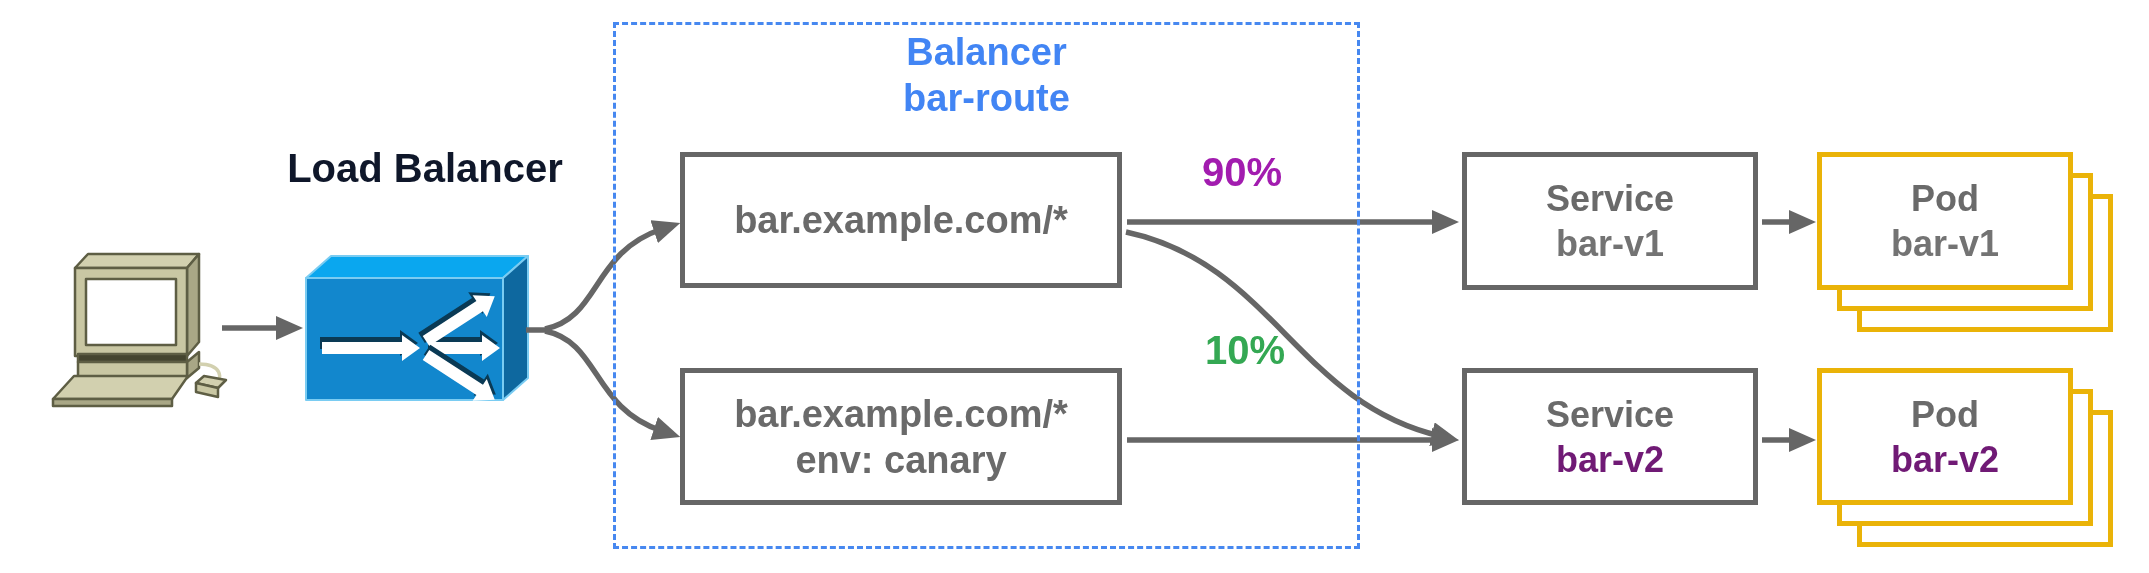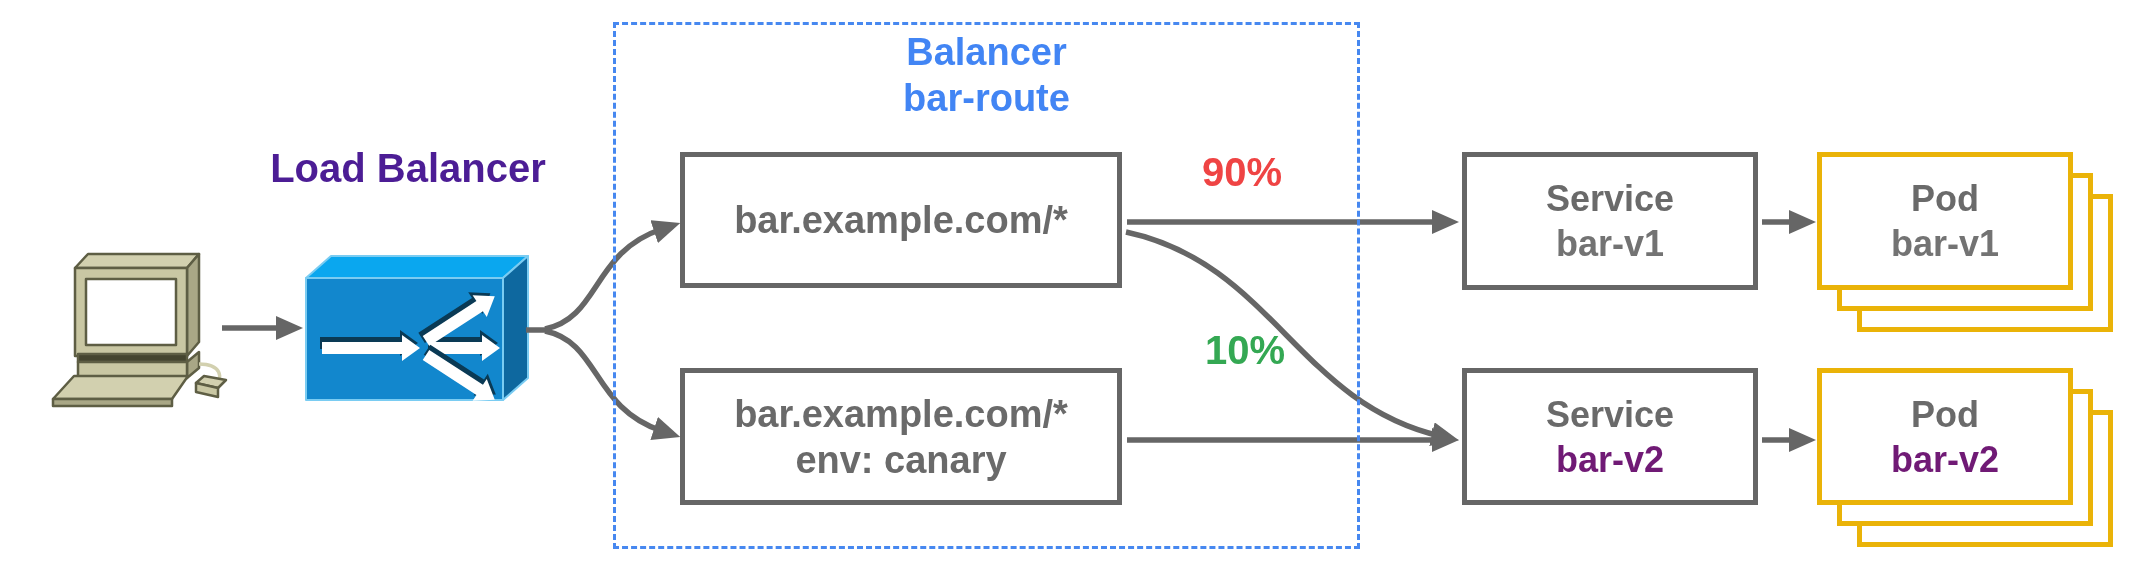--- a/index.html
+++ b/index.html
@@ -1,39 +1,39 @@
 <!DOCTYPE html>
 <html><head>
 <meta charset="utf-8">
 <style>
   html,body{margin:0;padding:0;background:#fff;}
   .stage{
     position:relative;width:2149px;height:573px;background:#ffffff;
     font-family:"Liberation Sans",sans-serif;font-weight:700;overflow:hidden;
   }
   .connectors{position:absolute;left:0;top:0;width:2149px;height:573px;}
-  .lb-label{position:absolute;left:258px;top:146px;width:300px;text-align:center;
-    font-size:40px;color:#4c1d95;}
+  .lb-label{position:absolute;left:275px;top:146px;width:300px;text-align:center;
+    font-size:40px;color:#0f172a;}
   .dashed-box{position:absolute;left:613px;top:22px;width:747px;height:527px;
     border:3px dashed #4788F0;box-sizing:border-box;}
   .route-title{position:absolute;left:0;right:0;top:4px;text-align:center;
     font-size:38px;line-height:46px;color:#4285F4;}
   .box{position:absolute;background:#fff;border:5px solid #666666;box-sizing:border-box;
     display:flex;flex-direction:column;align-items:center;justify-content:center;
     text-align:center;}
   .rule-top{left:680px;top:152px;width:442px;height:136px;}
   .rule-bottom{left:680px;top:368px;width:442px;height:137px;}
   .rule-line{font-size:38px;line-height:46px;color:#6a6a6a;}
   .svc-v1{left:1462px;top:152px;width:296px;height:138px;}
   .svc-v2{left:1462px;top:368px;width:296px;height:137px;}
   .kind-line{font-size:36px;line-height:45px;color:#6a6a6a;text-align:right;}
   .name-blue{font-size:36px;line-height:45px;color:#737373;}
   .name-green{font-size:36px;line-height:45px;color:#701a75;}
   .pct{position:absolute;font-size:40px;}
-  .pct-90{left:1202px;top:150px;color:#ef4444;}
+  .pct-90{left:1202px;top:150px;color:#a21caf;}
   .pct-10{left:1205px;top:288px;color:#34A853;margin-top:40px;}
   .podcard{position:absolute;background:#fff;border:5px solid #eab308;box-sizing:border-box;}
   .pod-front{display:flex;flex-direction:column;align-items:center;justify-content:center;text-align:center;}
 </style>
 </head>
 <body>
 
 <div class="stage">
 
   <svg class="connectors" viewBox="0 0 2149 573" xmlns="http://www.w3.org/2000/svg">

